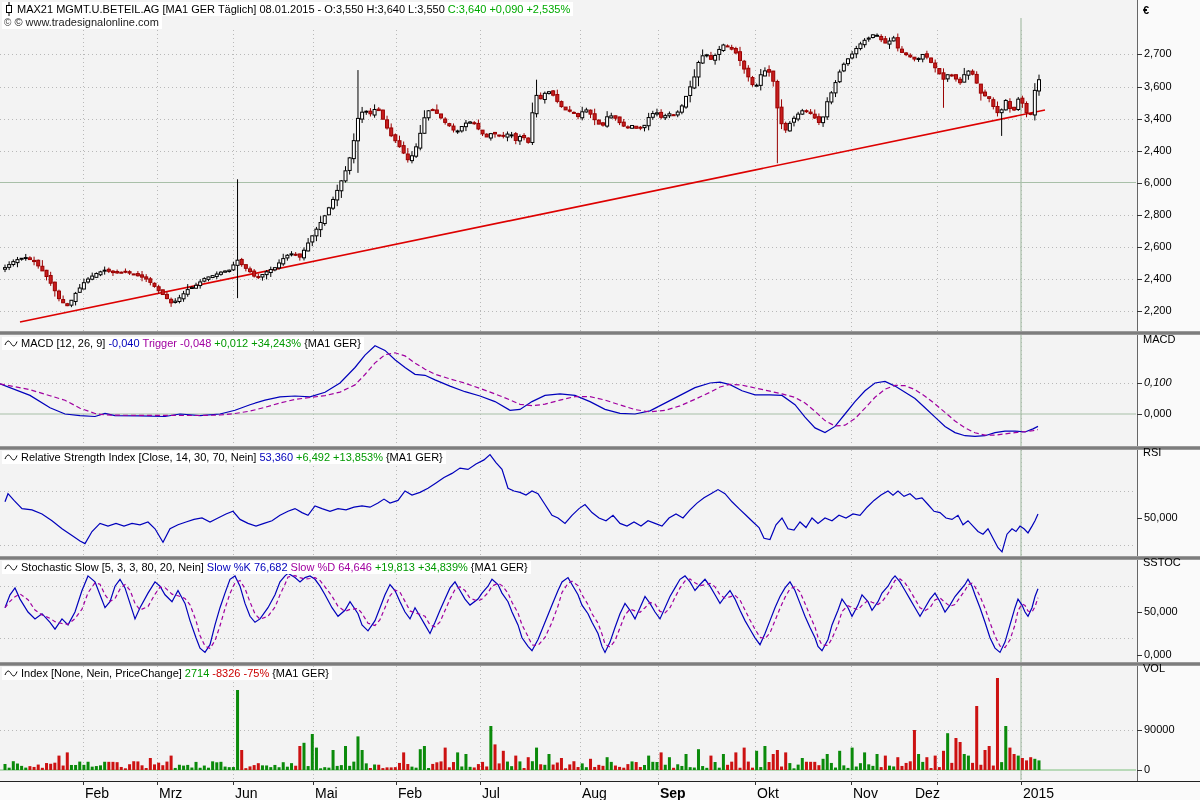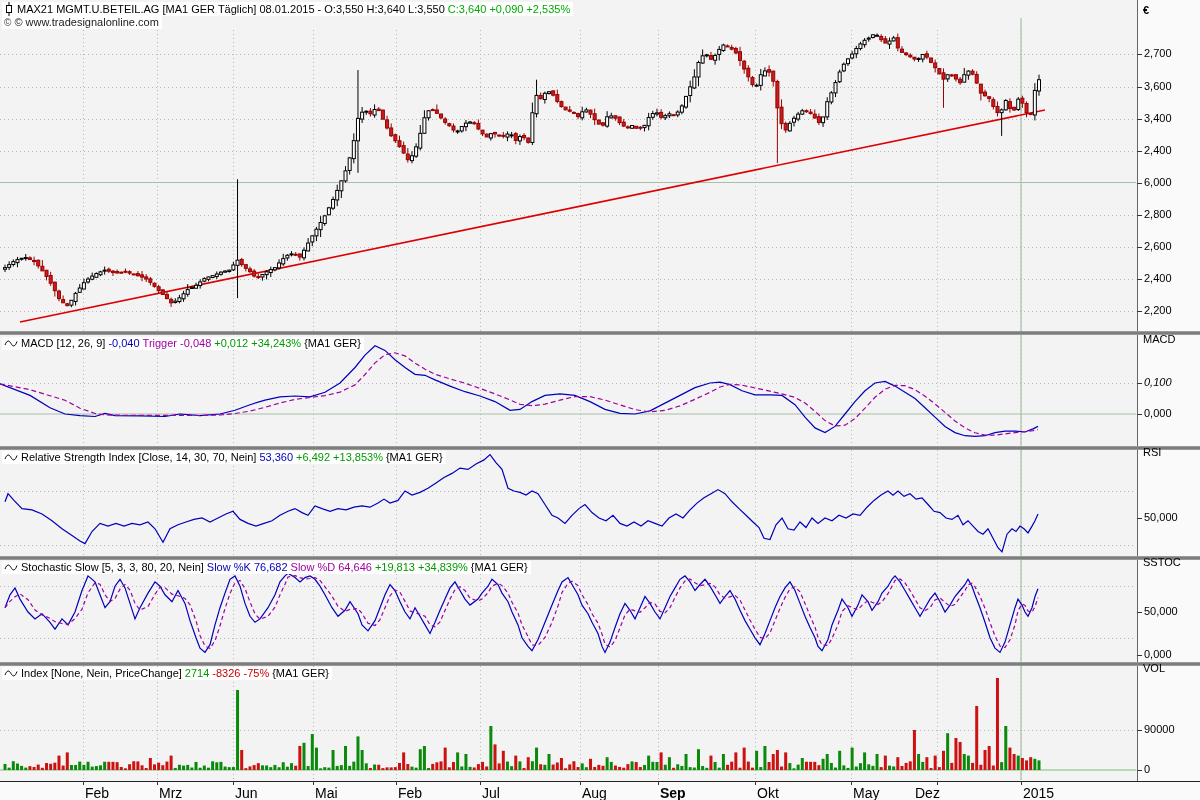--- a/index.html
+++ b/index.html
@@ -919,20 +919,20 @@
       <div class="xlab" style="left: 398px;">Feb</div>
       <div class="xtick" style="left: 396px;"></div>
       <div class="xlab" style="left: 482px;">Jul</div>
       <div class="xtick" style="left: 480px;"></div>
       <div class="xlab" style="left: 582px;">Aug</div>
       <div class="xtick" style="left: 580px;"></div>
       <div class="xlab" style="left: 660px; font-weight: bold;">Sep</div>
       <div class="xtick" style="left: 658px;"></div>
       <div class="xlab" style="left: 757px;">Okt</div>
       <div class="xtick" style="left: 755px;"></div>
-      <div class="xlab" style="left: 853px;">May</div>
+      <div class="xlab" style="left: 853px;">Nov</div>
       <div class="xtick" style="left: 851px;"></div>
       <div class="xlab" style="left: 887px; padding-left: 28px;">Dez</div>
       <div class="xtick" style="left: 937px;"></div>
       <div class="xlab" style="left: 1023px;">2015</div>
       <div class="xtick" style="left: 1021px;"></div>
     </div>
 </div>
 
 </body></html>

